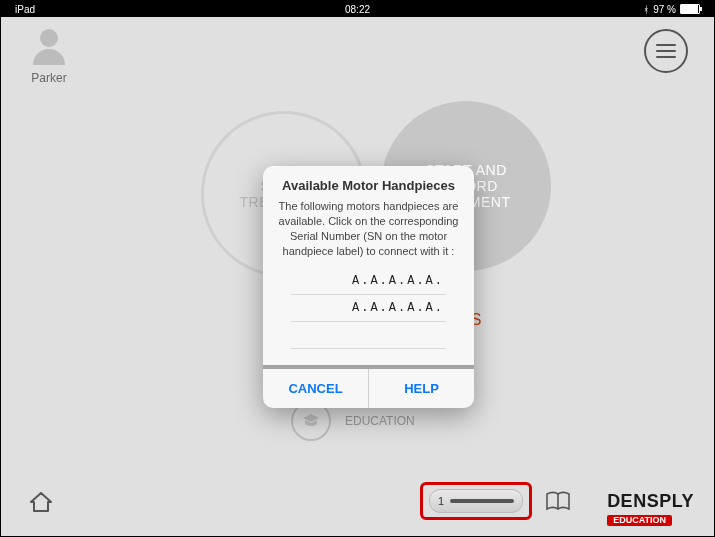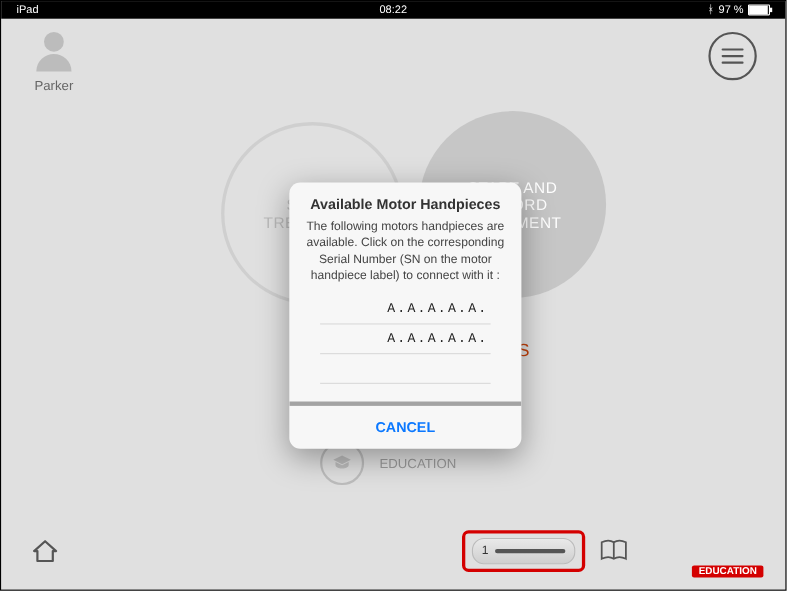--- a/index.html
+++ b/index.html
@@ -161,20 +161,21 @@
 <div class="dialog">
   <h3>Available Motor Handpieces</h3>
   <p>The following motors handpieces are available. Click on the corresponding Serial Number (SN on the motor handpiece label) to connect with it :</p>
   <div class="sn-list">
     <div class="sn">A.A.A.A.A.</div>
     <div class="sn">A.A.A.A.A.</div>
     <div class="sn blank"></div>
   </div>
   <div class="dialog-actions">
     <button>CANCEL</button>
+    <button>HELP</button>
   </div>
 </div>
 
 <div class="home-btn">
   <svg viewBox="0 0 28 28">
       <path d="M4 14 14 5l10 9h-3v9H7v-9H4z" fill="none" stroke="#555" stroke-width="2" stroke-linejoin="round"></path>
     </svg>
 </div>
 
 <div class="connector">
@@ -185,14 +186,15 @@
 </div>
 
 <div class="book-btn">
   <svg width="28" height="24" viewBox="0 0 28 24">
       <path d="M3 4c4-2 8-2 11 0 3-2 7-2 11 0v15c-4-2-8-2-11 0-3-2-7-2-11 0V4z" fill="none" stroke="#555" stroke-width="1.6"></path>
       <line x1="14" y1="4" x2="14" y2="19" stroke="#555" stroke-width="1.6"></line>
     </svg>
 </div>
 
 <div class="logo">
+  <div class="d">DENSPLY</div>
   <div class="m">EDUCATION</div>
 </div>
 
 </body></html>

